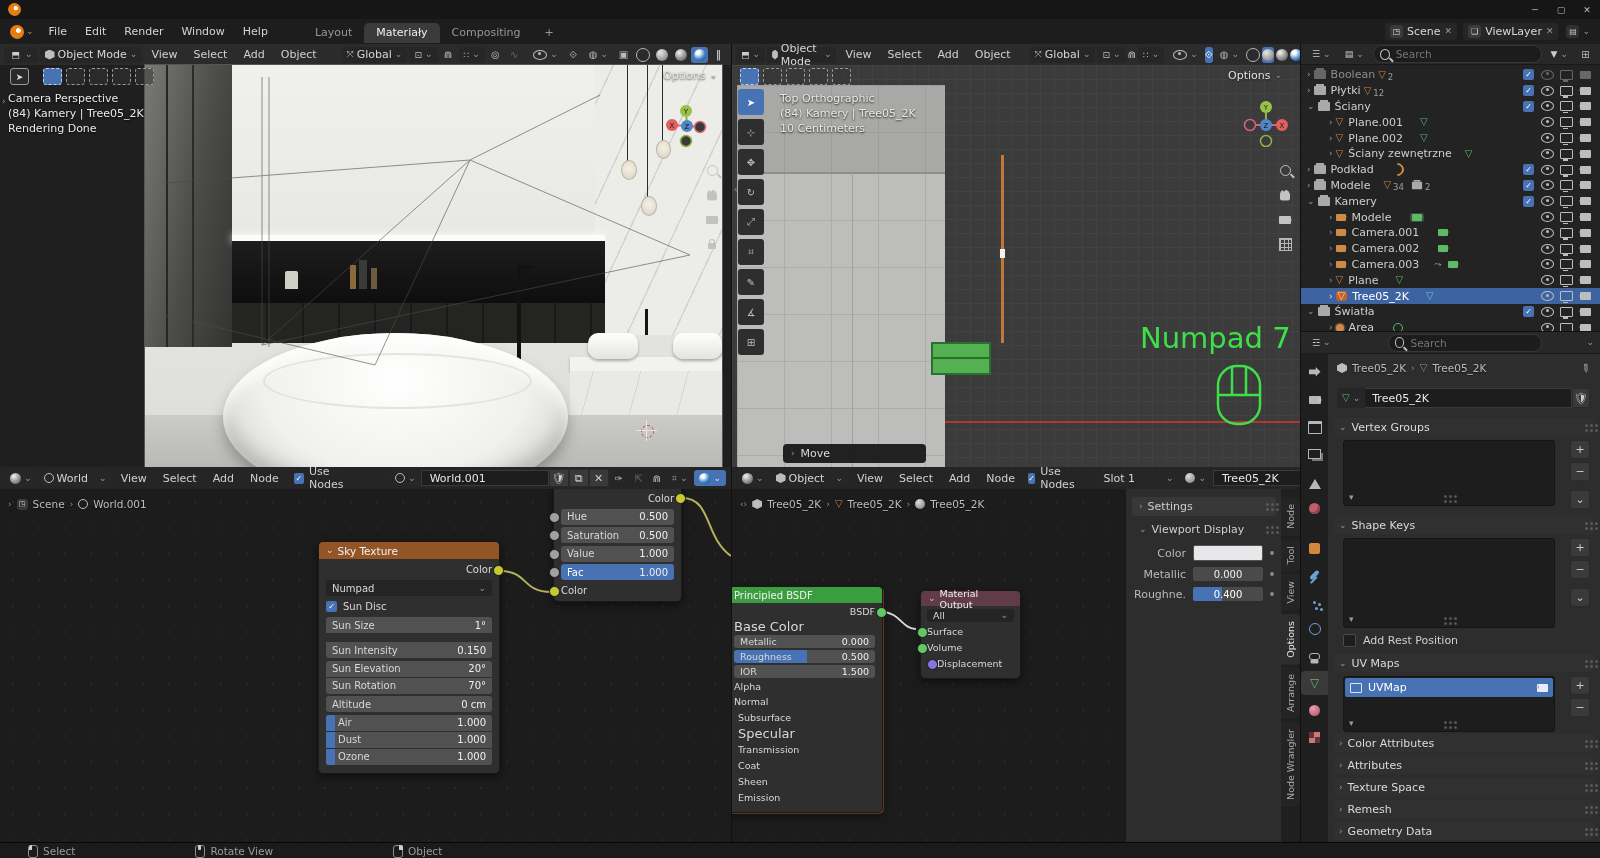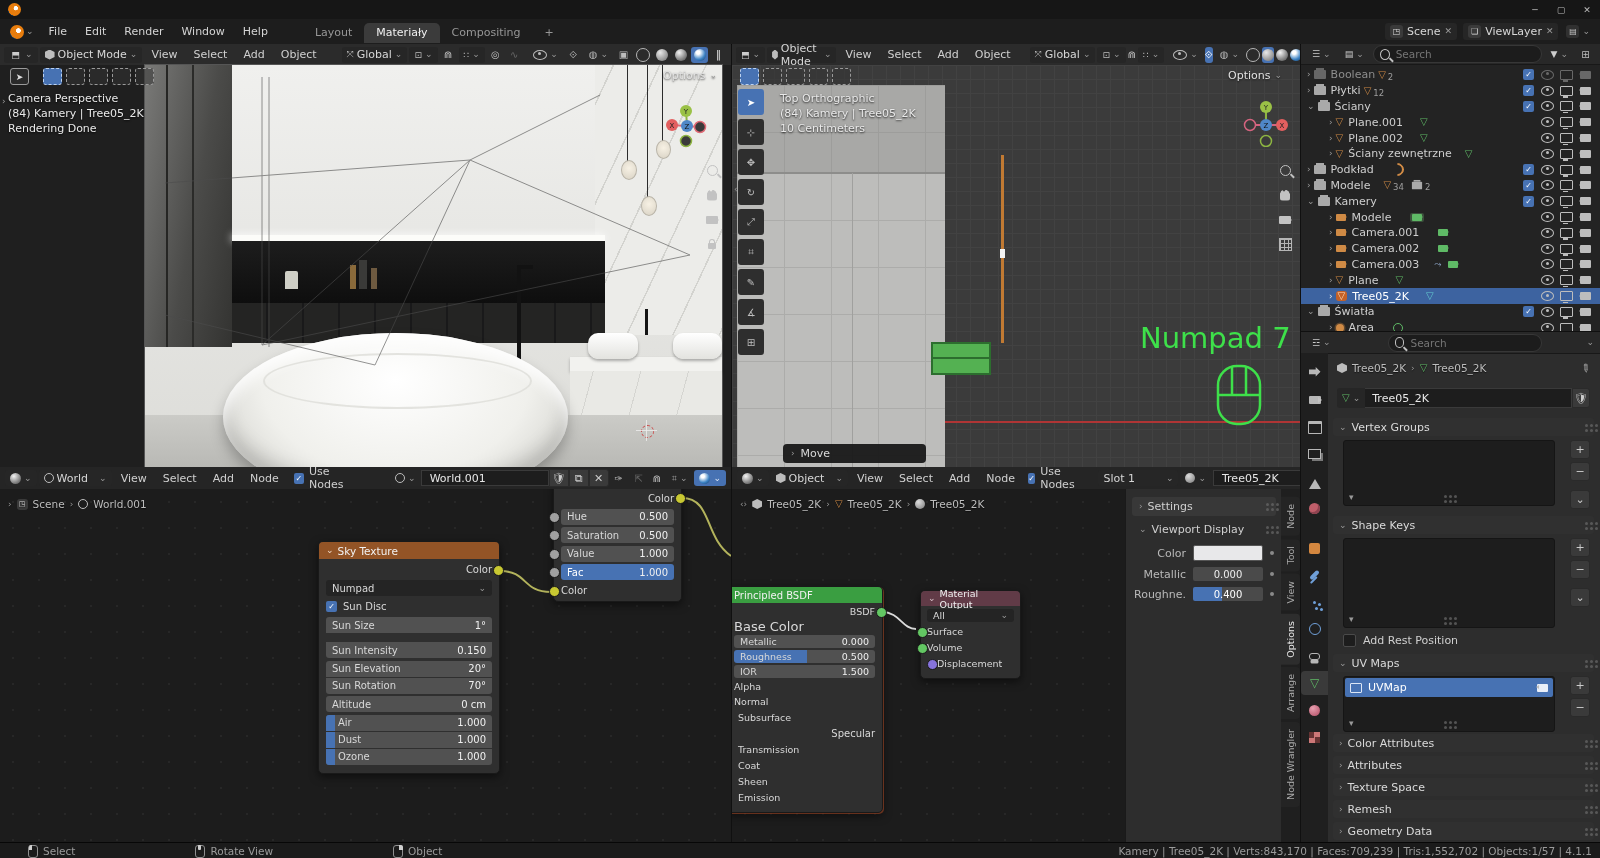--- a/index.html
+++ b/index.html
@@ -1218,21 +1218,21 @@
           <span class="sock l gray" style="top:2px;"></span>
           <span>Alpha</span>
         </div>
         <div class="nrow" style="height:13px;margin:2px 7px;font-size:9.5px;">
           <span class="sock l violet" style="top:2px;"></span>
           <span>Normal</span>
         </div>
         <div class="nrow" style="height:13px;margin:3px 7px;font-size:9.5px;padding-left:4px;">
             <span>Subsurface</span>
           </div>
-        <div class="nrow" style="height:13px;margin:3px 7px;font-size:10px;padding-left:4px;justify-content:flex-end;">
+        <div class="nrow" style="height:13px;margin:3px 7px;font-size:13px;padding-left:4px;">
             <span>Specular</span>
           </div>
         <div class="nrow" style="height:13px;margin:3px 7px;font-size:9.5px;padding-left:4px;">
             <span>Transmission</span>
           </div>
         <div class="nrow" style="height:13px;margin:3px 7px;font-size:9.5px;padding-left:4px;">
             <span>Coat</span>
           </div>
         <div class="nrow" style="height:13px;margin:3px 7px;font-size:9.5px;padding-left:4px;">
             <span>Sheen</span>
@@ -1315,16 +1315,15 @@
       </span>
     <span class="flex" style="margin-left:120px;">
         <span class="mi m"></span>
         <span>Rotate View</span>
       </span>
     <span class="flex" style="margin-left:120px;">
         <span class="mi r"></span>
         <span>Object</span>
       </span>
     <span class="grow"></span>
-    <span style="margin-right:8px;">Kamery | Tree05_2K | Verts:843,170 | Faces:709,239 | Tris:1,552,702 | Objects:1/57 | 4.1.1</span>
   </div>
 
 </div>
 
 </body></html>

